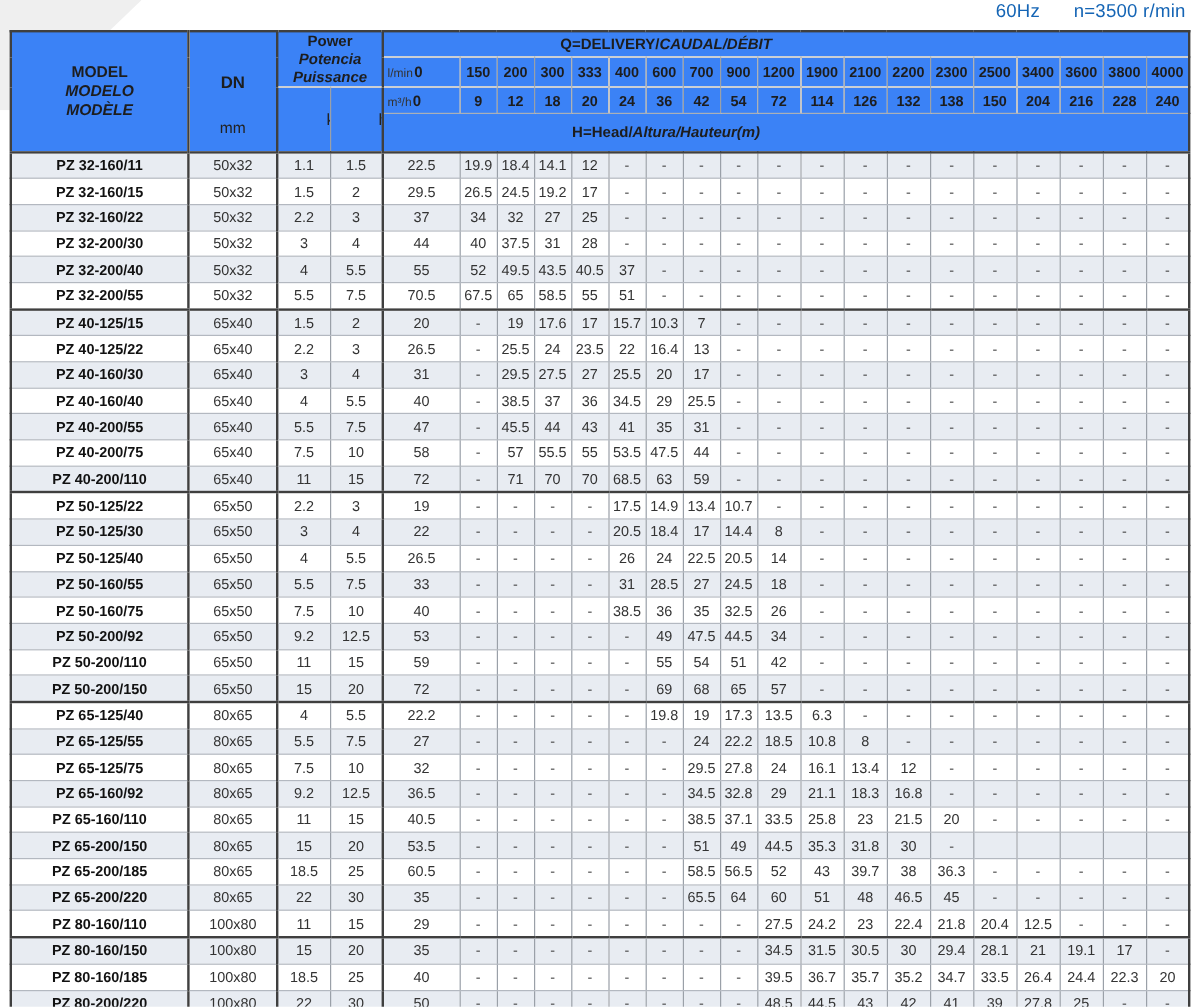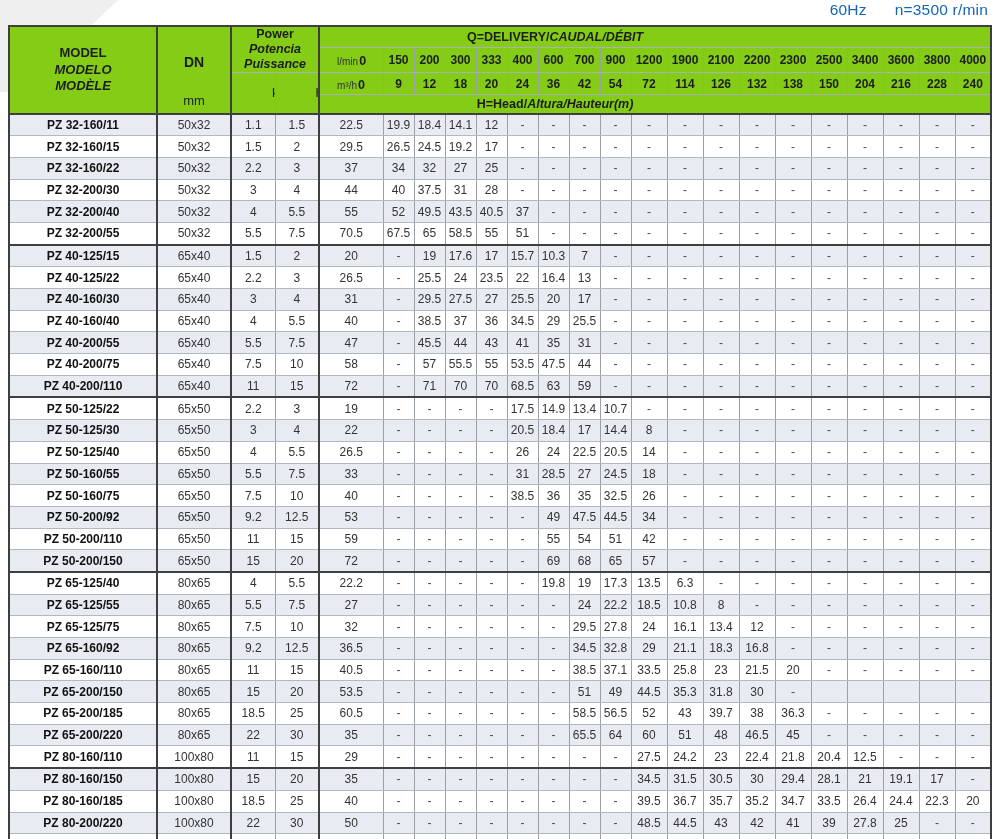--- a/index.html
+++ b/index.html
@@ -19,41 +19,41 @@
   table.pump{
     position:absolute;top:25px;left:8px;width:984px;z-index:1;
     border-collapse:collapse;table-layout:fixed;background:#fff;
     border:2px solid #3f3f3f;
   }
   th,td{padding:0;margin:0;overflow:hidden;white-space:nowrap;}
   
   thead th{
     border-left:1px solid #9aa0a8;border-right:1px solid #9aa0a8;
     border-top:1px solid #aab0b8;border-bottom:1px solid #aab0b8;
-    font-weight:bold;color:#1d1d1d;background:#84cc16;
+    font-weight:bold;color:#1d1d1d;background:#3b82f6;
   }
   thead{border-bottom:2px solid #3f3f3f;}
   tr.rowA{height:19px;}
   tr.rowB{height:22px;}
   tr.rowC{height:22px;}
-  tr.rowD{height:19px;}
+  tr.rowD{height:32px;}
   th.model-h{font-size:13px;line-height:1.25;}
   th.model-h .it{font-style:italic;}
   th.dn-h .wrap{display:flex;flex-direction:column;height:78px;align-items:center;}
   th.dn-h .dn{margin:auto;font-size:14px;}
   th.dn-h .mm{font-weight:normal;font-size:13px;margin-bottom:1px;color:#222;}
   th.power-h{font-size:12.5px;line-height:1.2;}
   th.power-h .it{font-style:italic;}
   th.kwhp{font-weight:normal;font-size:13.5px;color:#222;padding-left:40px;}
   th.q-h,th.h-h{font-size:12.5px;}
   th.q-h .shift,th.h-h .shift{position:relative;left:-100px;}
   th.q-h .it,th.h-h .it{font-style:italic;}
   th.qnum{font-size:12px;}
   th.q0h{text-align:left;}
-  th.q0h .unit{font-weight:normal;font-size:10px;color:#333;padding-left:17px;}
+  th.q0h .unit{font-weight:normal;font-size:10px;color:#333;padding-left:3px;}
   th.q0h .zero{font-size:12.5px;padding-left:1px;}
   
   .bd-l{border-left:2px solid #3f3f3f !important;}
   
   tbody td{
     height:20.7px;text-align:center;font-size:12px;color:#333;
     border-left:1px solid #9aa0a8;border-right:1px solid #9aa0a8;
     border-top:1px solid #b3b8c0;border-bottom:1px solid #b3b8c0;
   }
   tbody tr.alt td{background:#e8ecf2;}

